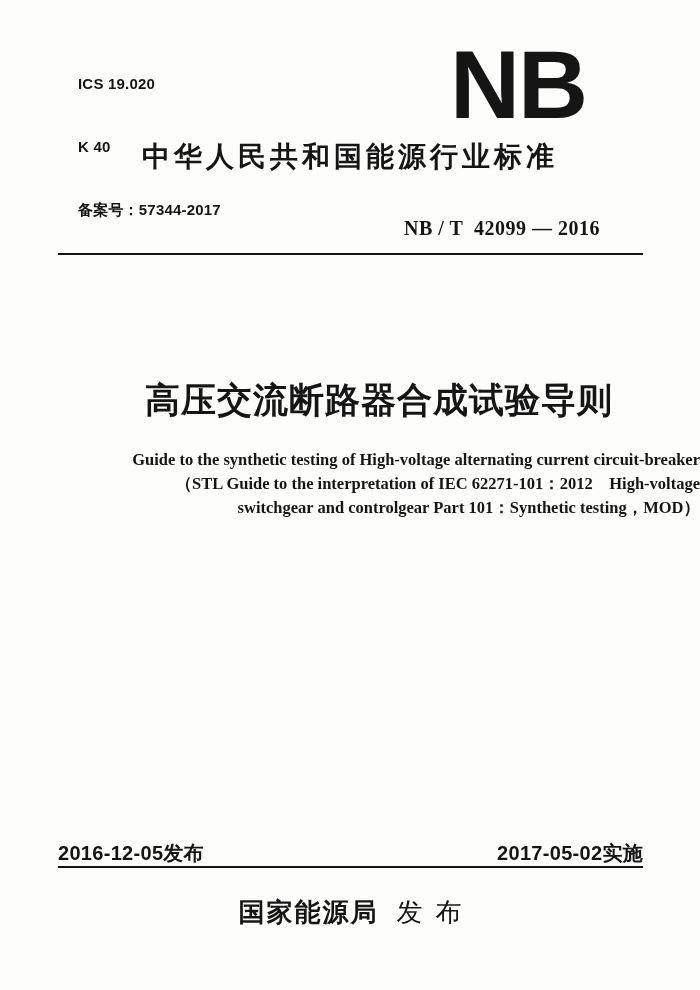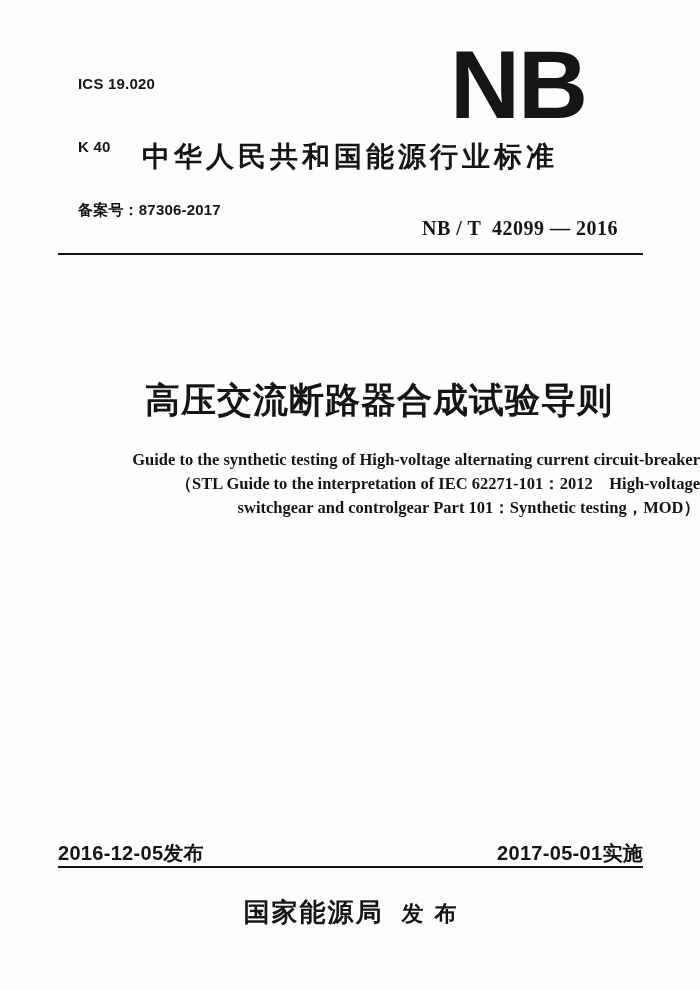--- a/index.html
+++ b/index.html
@@ -31,21 +31,21 @@
   .std-heading{
     position:absolute;top:141px;left:0;width:700px;
     text-align:center;
     font-family:"Liberation Serif","DejaVu Serif", serif;
     font-weight:700;font-size:28px;line-height:1.15;
     letter-spacing:4px;
     white-space:nowrap;
   }
   
   .std-number{
-    position:absolute;top:217px;right:82px;
+    position:absolute;top:217px;right:100px;
     font-family:"Liberation Serif", serif;
     font-weight:700;font-size:20px;
     white-space:pre;
     letter-spacing:0.5px;
   }
   .rule{
     position:absolute;left:58px;width:585px;height:2px;
     background:#141414;
   }
   .rule-top{top:253px;}
@@ -81,54 +81,54 @@
   .publisher-row{
     position:absolute;top:895px;left:0;width:700px;
     display:flex;justify-content:center;align-items:baseline;gap:18px;
   }
   .publisher-name{
     font-family:"Liberation Serif","DejaVu Serif", serif;
     font-weight:700;font-size:26px;letter-spacing:2px;
   }
   .publisher-action{
     font-family:"Liberation Serif","DejaVu Serif", serif;
-    font-weight:700;font-size:22px;
+    font-weight:400;font-size:26px;
     white-space:pre;
   }
 </style>
 </head>
 <body>
 
 <div class="page">
 
   <div class="meta-block">
     <div>ICS 19.020</div>
     <div>K 40</div>
-    <div>备案号：87306-2017</div>
+    <div>备案号：57344-2017</div>
   </div>
 
   <div class="nb-logo">NB</div>
 
   <div class="std-heading">中华人民共和国能源行业标准</div>
 
   <div class="std-number">NB / T  42099 — 2016</div>
 
   <div class="rule rule-top"></div>
 
   <div class="doc-title">高压交流断路器合成试验导则</div>
 
   <div class="en-title">
     <div class="en-line">Guide to the synthetic testing of High-voltage alternating current circuit-breaker</div>
     <div class="en-line">（STL Guide to the interpretation of IEC 62271-101：2012　High-voltage</div>
     <div class="en-line">switchgear and controlgear Part 101：Synthetic testing，MOD）</div>
   </div>
 
   <div class="date-row">
     <span>2016-12-05发布</span>
-    <span>2017-05-01实施</span>
+    <span>2017-05-02实施</span>
   </div>
 
   <div class="rule rule-bottom"></div>
 
   <div class="publisher-row">
     <span class="publisher-name">国家能源局</span>
     <span class="publisher-action">发  布</span>
   </div>
 
 </div>

